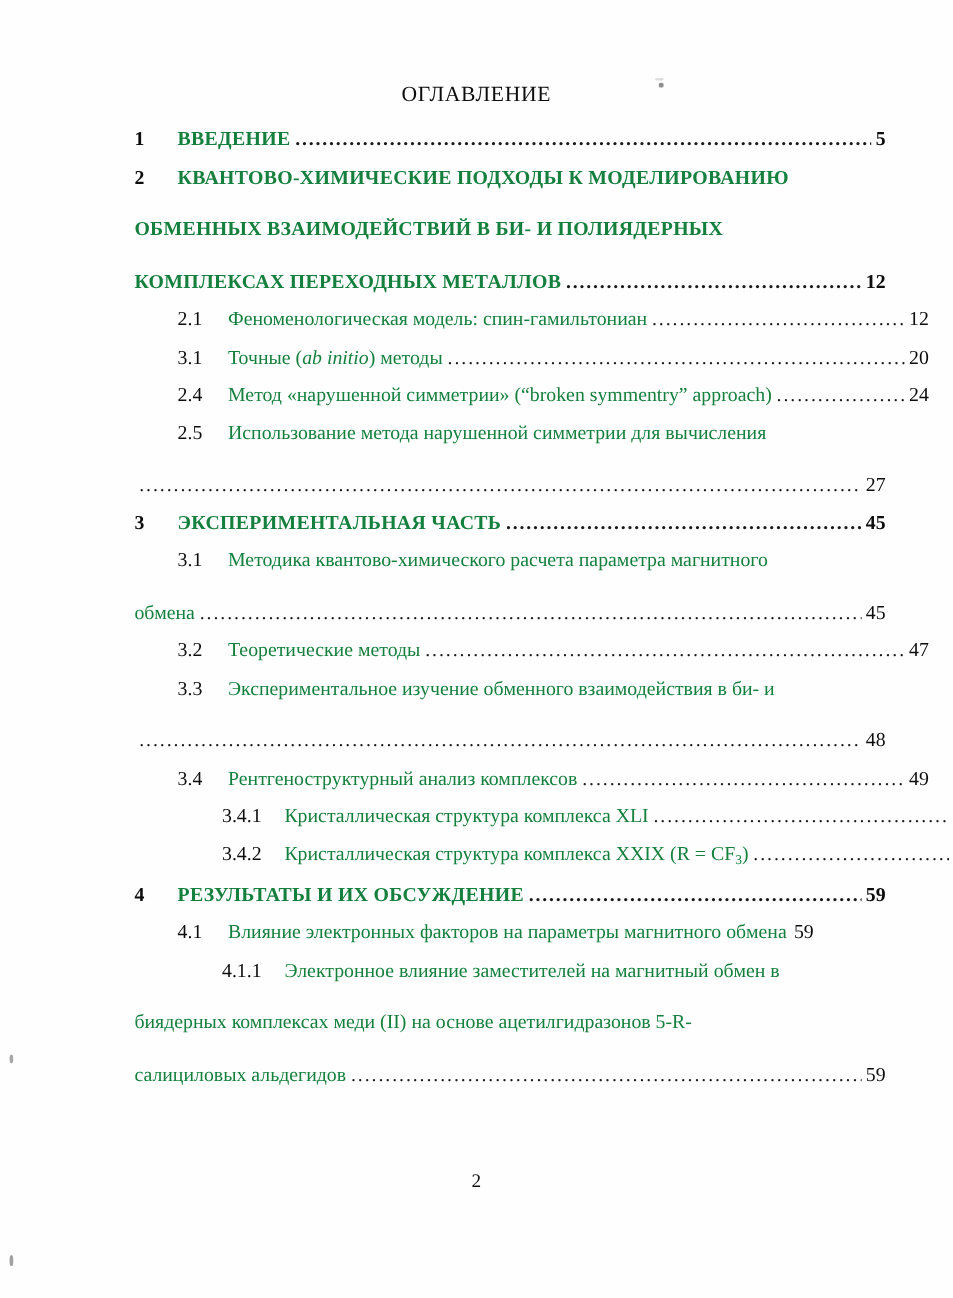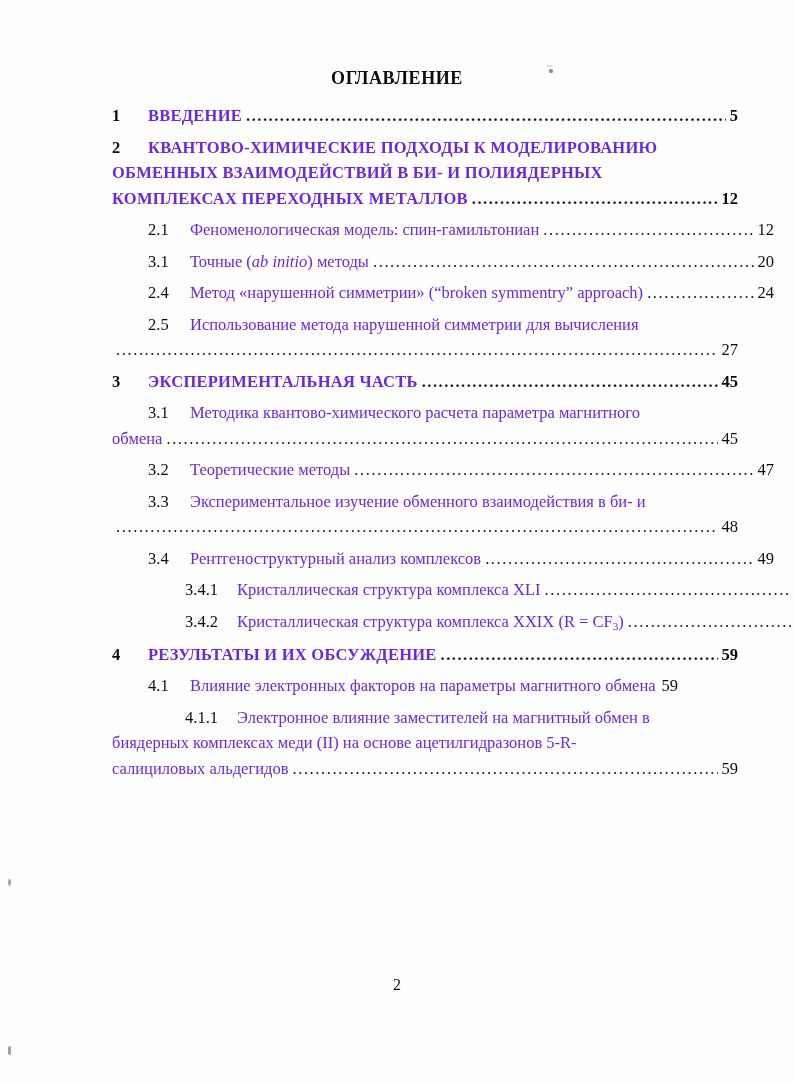--- a/index.html
+++ b/index.html
@@ -19,21 +19,21 @@
   }
 
   
   .doc-title {
     position: absolute;
     left: 0;
     right: 0;
     top: 68px;
     text-align: center;
     font-size: 18px;
-    font-weight: bold;
+    font-weight: normal;
     letter-spacing: 0.6px;
     color: #0d0d0d;
   }
 
   
   .toc {
     position: absolute;
     left: 112px;
     top: 108px;
     width: 626px;
@@ -56,21 +56,21 @@
   }
 
   .num {
     flex: 0 0 auto;
     display: inline-block;
     color: #0d0d0d;
   }
 
   .txt {
     flex: 0 0 auto;
-    color: #6d28d9;
+    color: #15803d;
   }
 
   .dots {
     flex: 1 1 auto;
     overflow: hidden;
     white-space: nowrap;
     letter-spacing: 1.6px;
     font-size: 16.5px;
     color: #171717;
     margin: 0 2px 0 4px;
@@ -99,21 +99,21 @@
   .lvl2 .num { width: 42px; }
 
   
   .lvl3 { padding-left: 73px; }
   .lvl3 .num { width: 52px; }
 
   
   .cont { padding-left: 0; }
   .cont .num { width: 0; }
 
-  .line + .line { margin-top: 9px; }
+  .line + .line { margin-top: 27px; }
   .toc-entry + .toc-entry { margin-top: 15px; }
   sub { font-size: 0.68em; vertical-align: -0.28em; }
   .nodots .pg { padding-left: 6px; }
 
   
   .folio {
     position: absolute;
     left: 0;
     right: 0;
     top: 976px;

